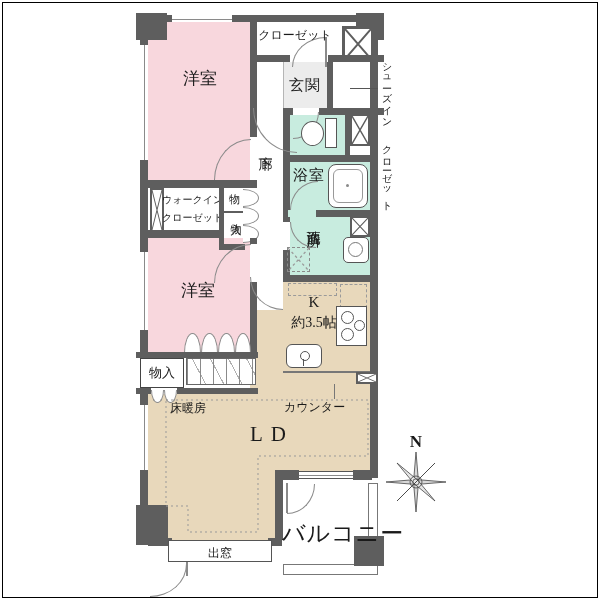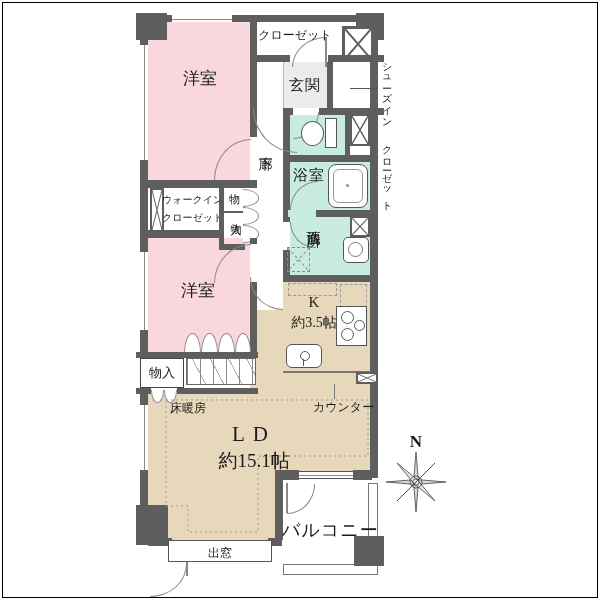--- a/index.html
+++ b/index.html
@@ -223,21 +223,20 @@
   <div class="lbl" style="left:293px;top:166px;font-size:15px;letter-spacing:1px;">浴室</div>
   <div class="lbl vt" style="left:304px;top:220px;height:56px;font-size:14px;letter-spacing:1px;">洗面所</div>
   <div class="lbl ctr" style="left:154px;top:278px;width:88px;font-size:17px;line-height:1.5;">
     <div>洋室</div>
   </div>
   <div class="lbl ctr" style="left:283px;top:292px;width:62px;font-size:14px;line-height:1.4;">
     <div style="font-size:15px;">K</div>
     <div>約3.5帖</div>
   </div>
   <div class="lbl" style="left:170px;top:400px;font-size:12px;">床暖房</div>
-  <div class="lbl" style="left:313px;top:399px;font-size:12px;">カウンター</div>
-  <div class="lbl ctr" style="left:184px;top:420px;width:140px;line-height:1.35;">
+  <div class="lbl" style="left:284px;top:399px;font-size:12px;">カウンター</div>
+  <div class="lbl ctr" style="left:202px;top:420px;width:140px;line-height:1.35;">
     <div style="font-size:21px;letter-spacing:8px;">LD</div>
-    <div style="font-size:19px;">約15.1帖</div>
-  </div>
-  <div class="lbl" style="left:282px;top:518px;font-size:18px;letter-spacing:1px;">バルコニー</div>
+  </div>
+  <div class="lbl" style="left:282px;top:518px;font-size:23px;letter-spacing:1px;">バルコニー</div>
   <div class="lbl ctr" style="left:198px;top:545px;width:44px;font-size:12px;">出窓</div>
 
 </div>
 
 </body></html>

